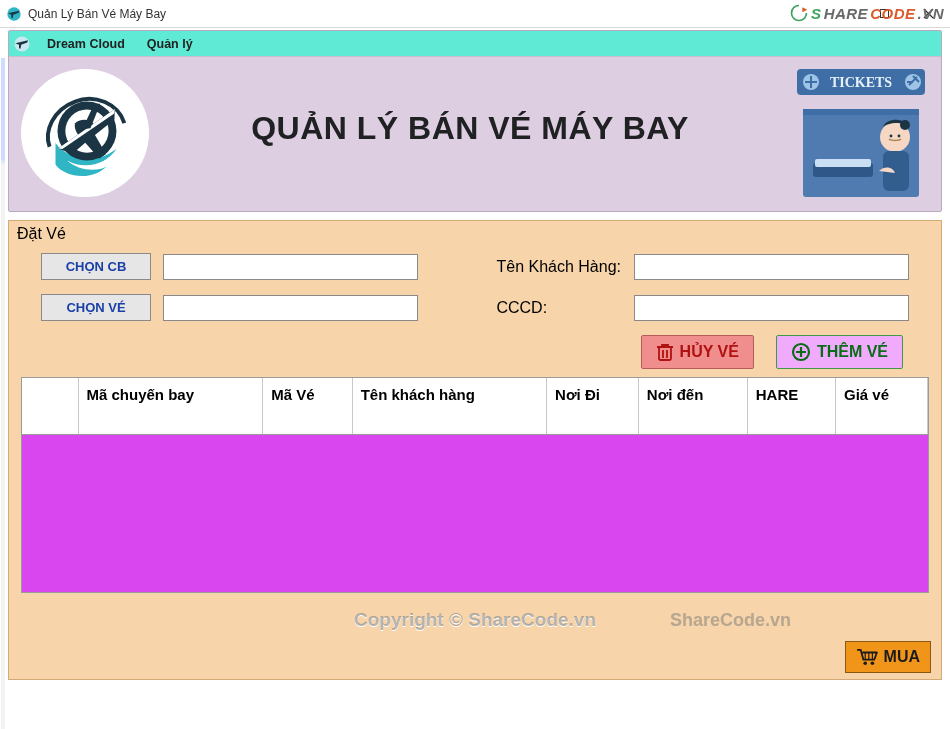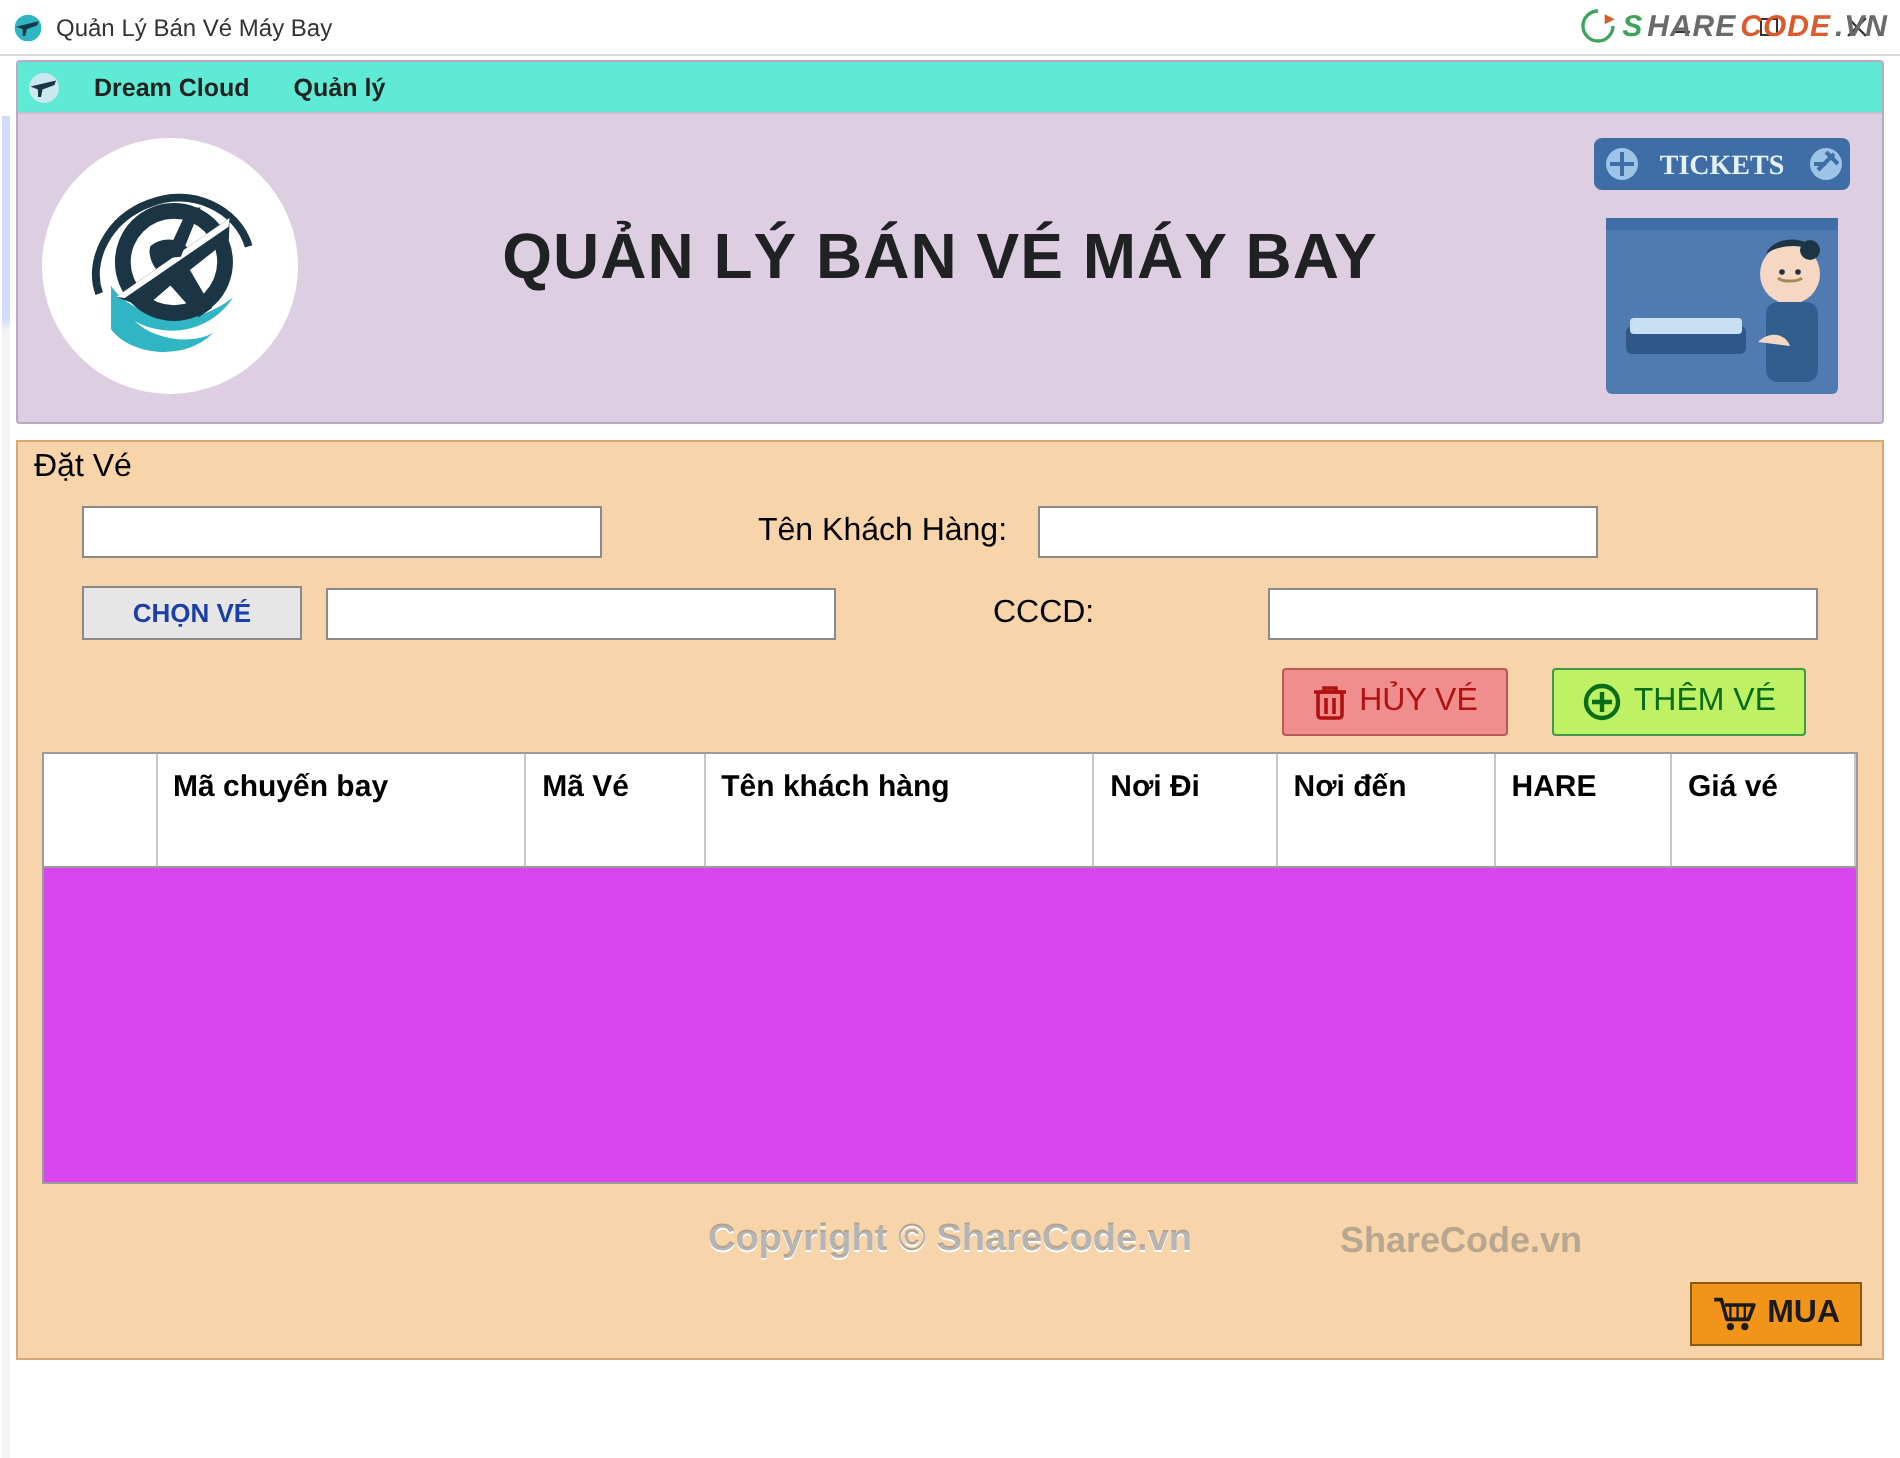--- a/index.html
+++ b/index.html
@@ -182,30 +182,30 @@
     padding:0 32px 8px 0;
   }
   .chip-btn {
     display:flex;
     align-items:center;
     gap:6px;
     height:34px;
     padding:0 14px;
     border:1px solid #555;
     font-size:16px;
-    font-weight:400;
+    font-weight:700;
     border-radius:2px;
   }
   .chip-cancel {
     background:#f08d8d;
     color:#b01212;
     border-color:#b65a5a;
   }
   .chip-add {
-    background:#bef264;
+    background:#f0abfc;
     color:#0a6b18;
     border-color:#3e9a4a;
   }
 
   
   .grid {
     margin:0 6px;
     background:#d946ef;
     border:1px solid #9b9b9b;
     height:216px;
@@ -379,20 +379,21 @@
       </svg>
     </div>
   </div>
 </div>
 
 <div class="content">
   <div class="section-title">Đặt Vé</div>
 
   <div class="form-rows">
     <div class="form-row">
+      <div class="win-btn">CHỌN CB</div>
       <input class="tb small" type="text" value="" style="">
       <div class="field-label">Tên Khách Hàng:</div>
       <input class="tb big" type="text" value="" style="">
     </div>
     <div class="form-row">
       <div class="win-btn">CHỌN VÉ</div>
       <input class="tb small" type="text" value="" style="">
       <div class="field-label">CCCD:</div>
       <input class="tb big" type="text" value="" style="">
     </div>

